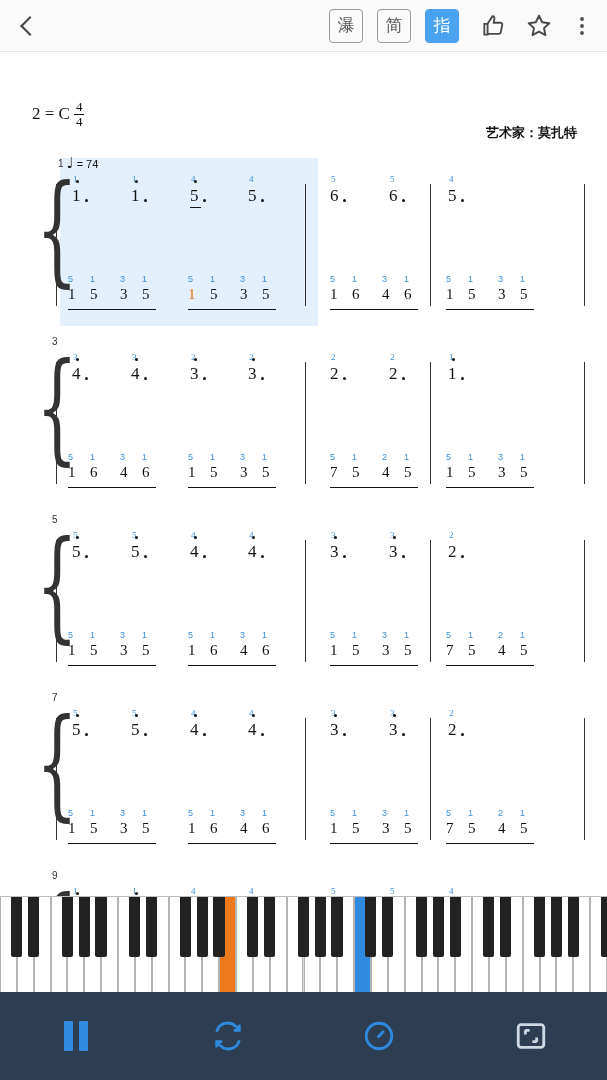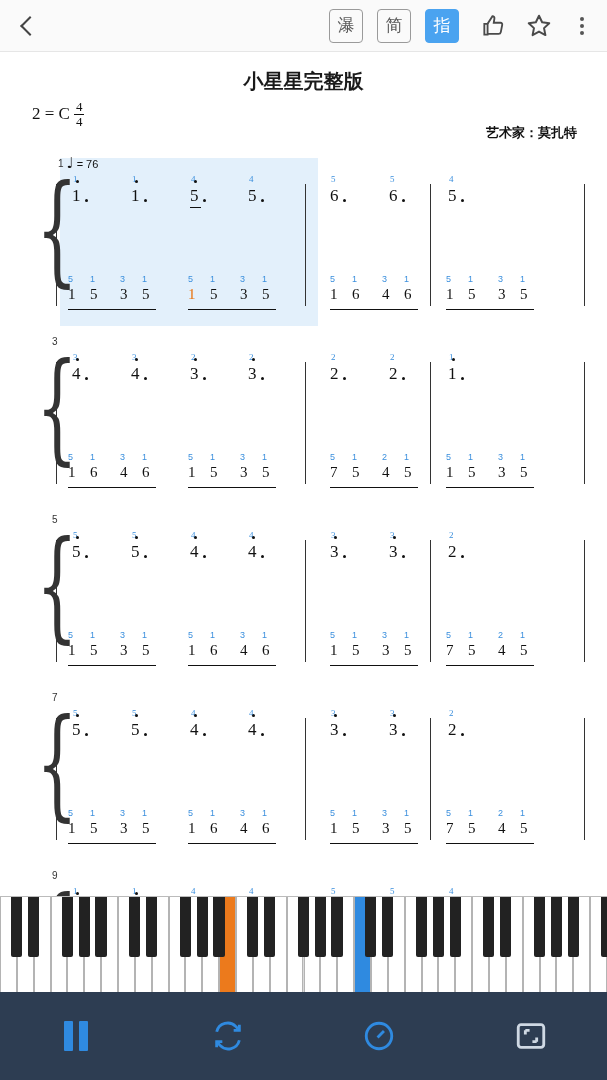--- a/index.html
+++ b/index.html
@@ -173,39 +173,38 @@
         <path d="M12 3.2l2.7 5.6 6.1.8-4.5 4.2 1.2 6-5.5-3-5.5 3 1.2-6L3.2 9.6l6.1-.8z" stroke-linejoin="round"></path>
       </svg>
     </div>
     <div class="dots">
       <i></i>
       <i></i>
       <i></i>
     </div>
   </div>
 
-  <div class="title">小星星完整版</div>
 
   <div class="keysig">
     <span>2 = C</span>
     <span class="frac">
       <span class="num">4</span>
       <span class="den">4</span>
     </span>
   </div>
 
   <div class="artist">艺术家：莫扎特</div>
 
   <div class="score">
       <div class="system">
         <div class="highlight"></div>
         <div class="tempo">
           <span class="meas-num" style="position:static">1</span>
           <span class="note">♩</span>
-          <span>= 76</span>
+          <span>= 74</span>
         </div>
         <div class="brace">{</div>
         <div class="barline-left"></div>
         <div class="barline-right"></div>
         <div class="barline-mid" style="left: 305px;"></div>
         <div class="barline-mid" style="left: 430px;"></div>
         <div class="upper">
           <div class="ncell" style="left: 72px; top: 0px;"><span class="fing">1</span><span class="digit">1<span class="dotup"></span><span class="dotr"></span></span></div>
           <div class="ncell" style="left: 131px; top: 0px;"><span class="fing">1</span><span class="digit">1<span class="dotup"></span><span class="dotr"></span></span></div>
           <div class="ncell" style="left: 190px; top: 0px;"><span class="fing">4</span><span class="digit">5<span class="dotup"></span><span class="dotr"></span><span class="underline1" style="width:11px"></span></span></div>

